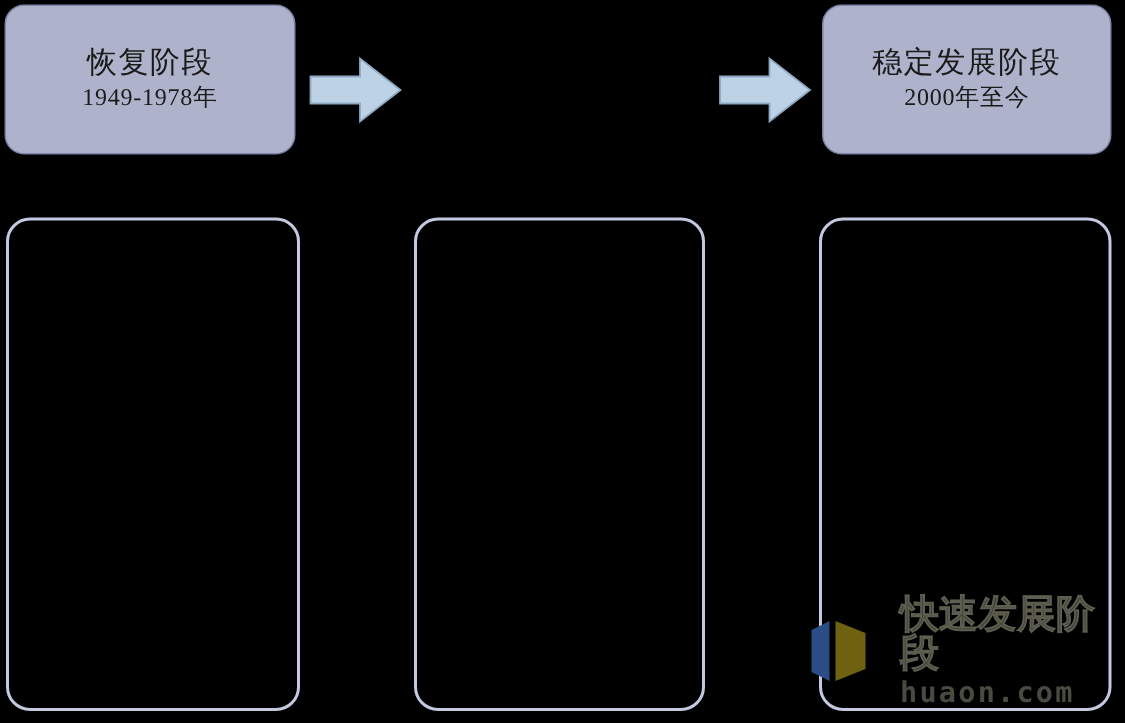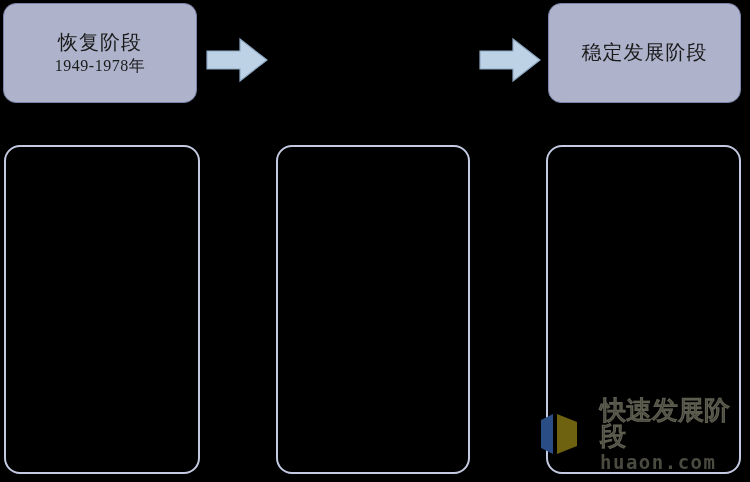--- a/index.html
+++ b/index.html
@@ -136,20 +136,21 @@
 
 
   <div class="flow-arrow" id="flow-arrow-2">
     <svg viewBox="0 0 62 46" width="62" height="46" aria-hidden="true">
       <polygon points="1,14 34,14 34,2 61,23 34,44 34,32 1,32" fill="#bdd3e5" stroke="#8fa9c4" stroke-width="1.2"></polygon>
     </svg>
   </div>
 
   <div class="stage-box" id="stage-box-3">
     <div class="line1">稳定发展阶段</div>
+    <div class="line2">2000年至今</div>
   </div>
 
   <div class="detail-panel" id="detail-panel-1">
     <div class="panel-text"></div>
   </div>
 
   <div class="detail-panel" id="detail-panel-2">
     <div class="panel-text"></div>
   </div>
 

